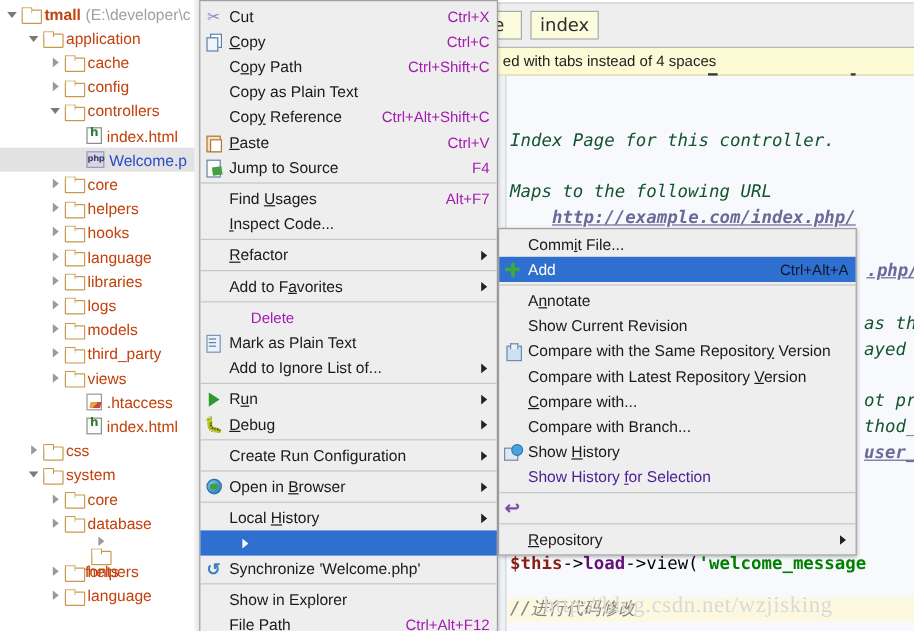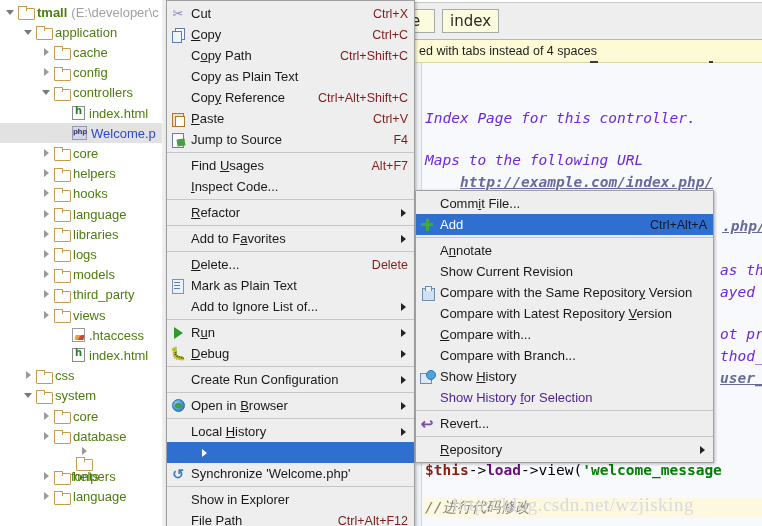--- a/index.html
+++ b/index.html
@@ -64,21 +64,21 @@
     background: #eef1f6; border-right: 1px solid #d0d5dd;
   }
   .code-line {
     position: absolute;
     white-space: nowrap;
     font-family: "DejaVu Sans Mono", monospace;
     font-size: 14.5px;
     color: #808080;
     font-style: italic;
   }
-  .code-line.plain { color: #6d28d9; }
+  .code-line.plain { color: #14532d; }
   .code-line.link {
     color: #6a6a9a; font-weight: bold; text-decoration: underline;
   }
   .code-line.code {
     font-style: normal; color: #000000; font-weight: bold;
   }
   .tok-var { color: #8a1f11; }
   .tok-kw  { color: #660e7a; font-weight: bold; }
   .tok-op  { color: #000000; font-weight: normal; }
   .tok-str { color: #008000; font-weight: bold; }
@@ -173,21 +173,21 @@
   .ht-ico {
     width: 13px; height: 14px; position: relative;
     background: #ffffff; border: 1px solid #9a9a9a;
   }
   .ht-ico::after {
     content: ""; position: absolute; left: 2px; top: 6px;
     width: 9px; height: 5px;
     background: linear-gradient(120deg, #e8a33d 50%, #c9453d 50%);
     transform: skewX(-12deg);
   }
-  .tree-label { font-size: 13px; color: #4d7c0f; }
+  .tree-label { font-size: 13px; color: #c2410c; }
   .tree-label.root { font-weight: bold; }
   .tree-path { color: #a0a0a0; margin-left: 4px; font-size: 13px; }
   .tree-label.selected-file { color: #2b4acb; }
 
   
   .tool-col {
     position: absolute; left: 162px; top: 0; width: 28px; height: 526px;
     background: #f0f0f0; border-right: 1px solid #c4c4c4;
   }
 
@@ -212,21 +212,21 @@
   .menu-item.highlight { background: #2f6fd0; color: #ffffff; }
   .menu-item.disabled { color: #4c1d95; }
   .mi-icon {
     flex: 0 0 22px; width: 22px; height: 16px;
     display: flex; align-items: center; justify-content: center;
     margin-right: 2px;
   }
   .mi-label { flex: 1 1 auto; }
   .mi-label u { text-decoration: underline; }
   .mi-short {
-    margin-left: 18px; color: #7f1d1d; font-size: 12.5px;
+    margin-left: 18px; color: #a21caf; font-size: 12.5px;
   }
   .menu-item.highlight .mi-short { color: #0f172a; }
   .mi-arrow {
     margin-left: 10px; width: 8px; height: 8px; position: relative;
     flex: 0 0 8px;
   }
   .mi-arrow::after {
     content: ""; position: absolute; left: 1px; top: 0px;
     border-left: 5px solid #222;
     border-top: 4px solid transparent;
@@ -578,21 +578,20 @@
       </div>
       <div class="menu-sep"></div>
       <div class="menu-item">
         <span class="mi-icon"></span>
         <span class="mi-label">Add to F<u>a</u>vorites</span>
         <span class="mi-arrow"></span>
       </div>
       <div class="menu-sep"></div>
       <div class="menu-item">
         <span class="mi-icon"></span>
-        <span class="mi-label"><u>D</u>elete...</span>
         <span class="mi-short">Delete</span>
       </div>
       <div class="menu-item">
         <span class="mi-icon">
           <span class="g-plaintext"></span>
         </span>
         <span class="mi-label">Mark as Plain Text</span>
       </div>
       <div class="menu-item">
         <span class="mi-icon"></span>
@@ -703,21 +702,20 @@
       </div>
       <div class="menu-item disabled">
         <span class="mi-icon"></span>
         <span class="mi-label">Show History <u>f</u>or Selection</span>
       </div>
       <div class="menu-sep"></div>
       <div class="menu-item">
         <span class="mi-icon">
           <span class="g-revert">↩</span>
         </span>
-        <span class="mi-label">Revert...</span>
       </div>
       <div class="menu-sep"></div>
       <div class="menu-item">
         <span class="mi-icon"></span>
         <span class="mi-label"><u>R</u>epository</span>
         <span class="mi-arrow"></span>
       </div>
     </div>
 
 </div>

